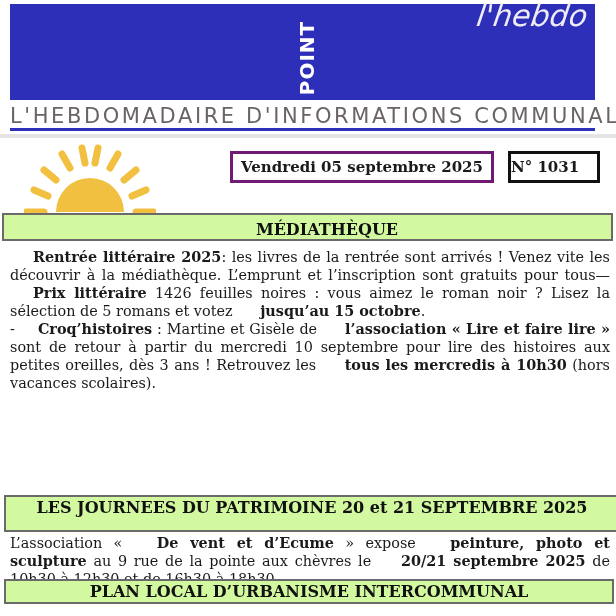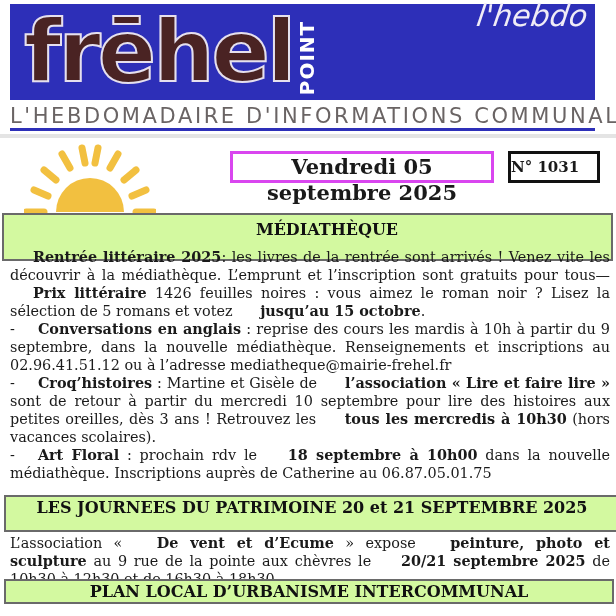--- a/index.html
+++ b/index.html
@@ -8,37 +8,36 @@
   .logo-main { position:absolute; left:14px; top:6px; font-family:"DejaVu Sans", sans-serif; font-weight:bold; font-size:86px; line-height:86px; color:#4a2323; letter-spacing:-3px; -webkit-text-stroke:2px #e6e0ee; }
   .logo-frehel { position:absolute; left:14px; top:4px; }
   .logo-infos { position:absolute; left:340px; top:4px; }
   .logo-point { position:absolute; left:282px; top:14px; width:30px; height:80px; }
   .logo-point span { position:absolute; left:-22px; top:28px; transform:rotate(-90deg); font-family:"DejaVu Sans", sans-serif; font-weight:bold; font-size:20px; color:#ffffff; letter-spacing:1px; white-space:nowrap; }
   .logo-hebdo { position:absolute; right:8px; top:-6px; font-family:"DejaVu Sans", sans-serif; font-style:italic; font-size:30px; color:#f0ecf6; letter-spacing:0px; transform:skewX(-8deg); }
   .tagline { position:absolute; left:10px; top:104px; width:585px; font-family:"DejaVu Sans", sans-serif; font-size:21px; letter-spacing:2.6px; color:#6a6464; white-space:nowrap; }
   .tagline-rule { position:absolute; left:10px; top:128px; width:585px; height:3px; background:#2d2fb8; }
   .sep { position:absolute; left:0; top:134px; width:616px; height:4px; background:#e4e4e4; }
   .sun { position:absolute; left:24px; top:144px; width:132px; height:70px; }
-  .datebox { position:absolute; left:230px; top:151px; width:258px; height:26px; border:3px solid #d946ef; font-weight:bold; font-size:21px; line-height:26px; text-align:center; }
+  .datebox { position:absolute; left:230px; top:151px; width:258px; height:26px; border:3px solid #701a75; font-weight:bold; font-size:15px; line-height:26px; text-align:center; }
   .numbox { position:absolute; left:508px; top:151px; width:86px; height:26px; border:3px solid #111; font-weight:bold; font-size:15px; line-height:26px; }
   .bar { position:absolute; background:#d3f9a0; border:2px solid #6a6a6a; box-sizing:border-box; font-weight:bold; font-size:16px; color:#111; text-align:center; }
-  .bar-media { left:2px; top:213px; width:611px; height:48px; line-height:30px;padding-left:39px; }
+  .bar-media { left:2px; top:213px; width:611px; height:28px; line-height:30px;padding-left:39px; }
   .bar-patri { left:4px; top:495px; width:616px; height:37px; line-height:22px; }
   .bar-plu { left:4px; top:579px; width:610px; height:25px; line-height:22px; }
   .body-text { position:absolute; left:10px; width:600px; font-size:14.4px; line-height:18px; text-align:justify; }
   .body-text p { margin:0; }
   .t1 { top:248px; }
   .t2 { top:534px; }
   b { font-weight:bold;margin-left:23px; }
 </style>
 </head>
 <body>
 
 <div class="masthead">
-  <div class="logo-main logo-frehel">frēhel</div>
   <div class="logo-point">
       <span>POINT</span>
     </div>
   <div class="logo-hebdo">l'hebdo</div>
 </div>
 <div class="tagline">L'HEBDOMADAIRE D'INFORMATIONS COMMUNALES</div>
 <div class="tagline-rule"></div>
 <div class="sep"></div>
 
 <div class="sun">
@@ -60,23 +59,21 @@
     </g>
   </svg>
 </div>
 
 <div class="datebox">Vendredi 05 septembre 2025</div>
 <div class="numbox">N° 1031</div>
 
 <div class="bar bar-media">MÉDIATHÈQUE</div>
 <div class="body-text t1">
   <p><b>Rentrée littéraire 2025</b><span>: les livres de la rentrée sont arrivés ! Venez vite les découvrir à la médiathèque. L’emprunt et l’inscription sont gratuits pour tous—</span><b>Prix littéraire</b><span> 1426 feuilles noires : vous aimez le roman noir ? Lisez la sélection de 5 romans et votez </span><b>jusqu’au 15 octobre</b><span>.</span></p>
-  <p><span>-</span><b>Conversations en anglais</b><span> : reprise des cours les mardis à 10h à partir du 9 septembre, dans la nouvelle médiathèque. Renseignements et inscriptions au 02.96.41.51.12 ou à l’adresse mediatheque@mairie-frehel.fr</span></p>
   <p><span>-</span><b>Croq’histoires</b><span> : Martine et Gisèle de </span><b>l’association « Lire et faire lire »</b><span> sont de retour à partir du mercredi 10 septembre pour lire des histoires aux petites oreilles, dès 3 ans ! Retrouvez les </span><b>tous les mercredis à 10h30</b><span> (hors vacances scolaires).</span></p>
-  <p><span>-</span><b>Art Floral</b><span> : prochain rdv le </span><b>18 septembre à 10h00</b><span> dans la nouvelle médiathèque. Inscriptions auprès de Catherine au 06.87.05.01.75</span></p>
 </div>
 
 <div class="bar bar-patri">LES JOURNEES DU PATRIMOINE 20 et 21 SEPTEMBRE 2025</div>
 <div class="body-text t2">
   <p><span>L’association « </span><b>De vent et d’Ecume</b><span> » expose </span><b>peinture, photo et sculpture</b><span> au 9 rue de la pointe aux chèvres le </span><b>20/21 septembre 2025</b><span> de 10h30 à 12h30 et de 16h30 à 18h30.</span></p>
 </div>
 
 <div class="bar bar-plu">PLAN LOCAL D’URBANISME INTERCOMMUNAL</div>
 
 </body></html>

